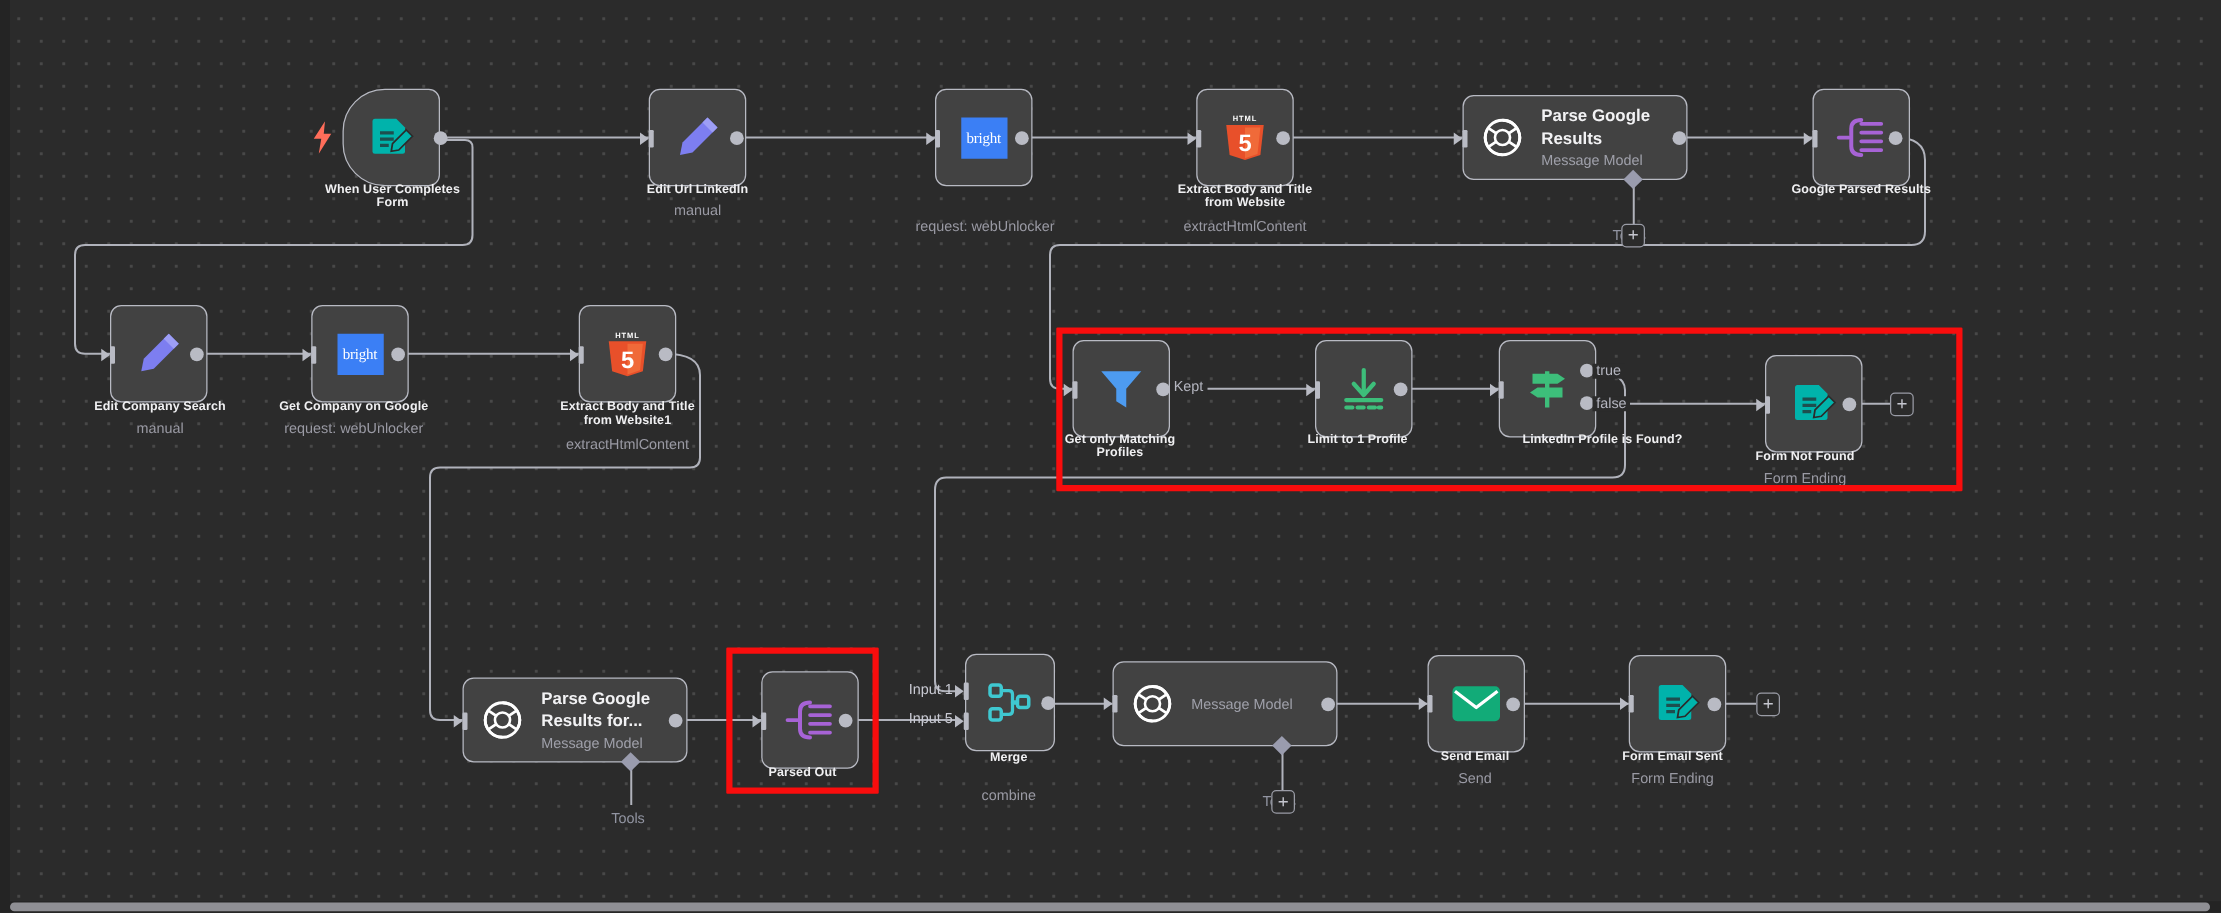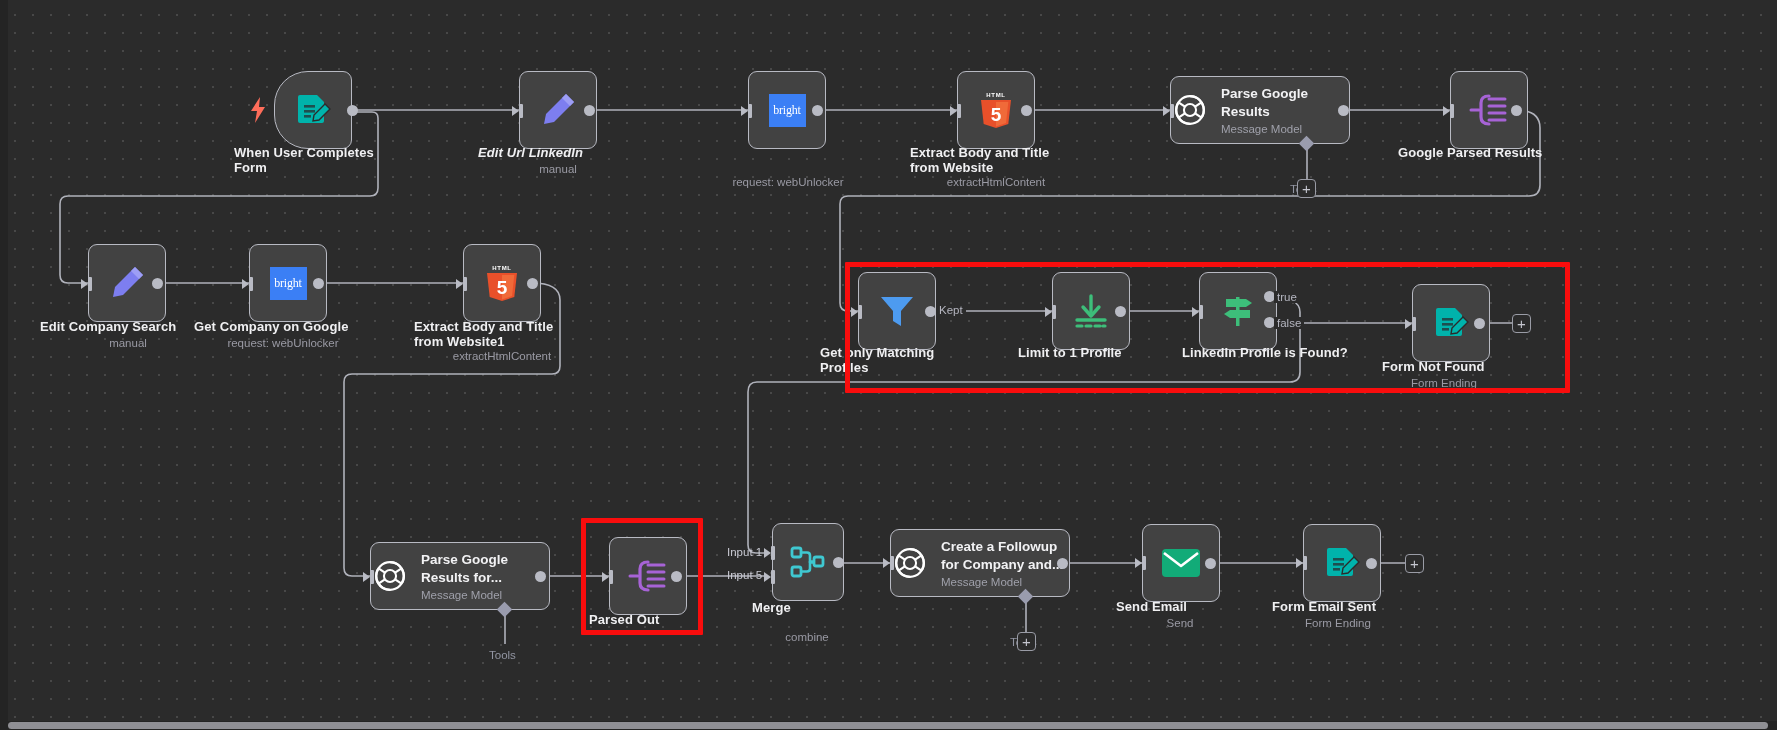--- a/index.html
+++ b/index.html
@@ -43,30 +43,30 @@
     position: absolute;
     background: #424242;
     border: 1.4px solid #b8bac3;
     border-radius: 9px;
     z-index: 10;
     display: flex; align-items: center; justify-content: center;
   }
   .node.square { width: 78px; height: 78px; }
   .node.wide {
     width: 180px; height: 68px;
-    justify-content: flex-start; padding-left: 0; gap: 12px;
+    justify-content: flex-start; padding-left: 12px; gap: 12px;
   }
   .node .icon { display: flex; align-items: center; justify-content: center; }
 
   .node-label {
     position: absolute;
     z-index: 12;
-    text-align: left;
+    text-align: center;
     color: #f0f0f2;
-    font-size: 13px;
+    font-size: 10px;
     font-weight: bold;
     line-height: 1.12;
     white-space: pre-line;
     letter-spacing: .1px;
   }
   .node-sub {
     position: absolute;
     z-index: 12;
     text-align: center;
     color: #9a9aa4;
@@ -215,21 +215,21 @@
   <div class="port-in" style="left:512px; top:104px;"></div>
   <div class="node square" style="left:519px; top:71px;">
     <span class="icon">
       <svg width="38" height="38" viewBox="0 0 38 38">
         <path d="M27 3 l8 8 l-20 20 l-10 2 l2 -10 z" fill="#7d7ef0"></path>
         <path d="M27 3 l8 8 l-4 4 l-8 -8 z" fill="#9d9ef5"></path>
       </svg>
     </span>
   </div>
   <div class="port-out" style="left:584px; top:105px;"></div>
-  <div class="node-label" style="left:478px; top:146px; width:160px;font-style:italic;">Edit Url LinkedIn</div>
+  <div class="node-label" style="left:478px; top:146px; width:160px;">Edit Url LinkedIn</div>
   <div class="node-sub" style="left:478px; top:163px; width:160px;">manual</div>
 
   <div class="port-in" style="left:741px; top:104px;"></div>
   <div class="node square" style="left:748px; top:71px;">
     <span class="icon ico-bright">bright</span>
   </div>
   <div class="port-out" style="left:812px; top:105px;"></div>
   <div class="node-sub" style="left:700px; top:176px; width:176px;">request: webUnlocker</div>
 
   <div class="port-in" style="left:950px; top:104px;"></div>
@@ -438,22 +438,20 @@
   <div class="node wide" style="left:890px; top:529px;">
     <span class="icon">
       <svg width="38" height="38" viewBox="0 0 44 44">
         <circle cx="22" cy="22" r="16" fill="none" stroke="#ffffff" stroke-width="2.6"></circle>
         <path d="M22 6 a16 16 0 0 1 13.8 24 M22 38 a16 16 0 0 1 -13.8 -24" fill="none" stroke="#ffffff" stroke-width="2.6"></path>
         <path d="M10 14 L34 30 M34 14 L10 30" stroke="#ffffff" stroke-width="2.6" fill="none" stroke-linecap="round"></path>
         <circle cx="22" cy="22" r="7" fill="#424242" stroke="#ffffff" stroke-width="2.4"></circle>
       </svg>
     </span>
     <span>
-      <span class="wide-title">Create a Followup
-for Company and...</span>
       <div class="wide-sub">Message Model</div>
     </span>
   </div>
   <div class="port-out" style="left:1057px; top:558px;"></div>
   <div class="tools-diamond" style="left:1020px; top:591px;"></div>
   <div class="tools-label" style="left:1010px; top:603px;">Tools</div>
   <div class="plus-btn" style="left:1017px; top:632px;">+</div>
 
   <div class="port-in" style="left:1135px; top:556px;"></div>
   <div class="node square" style="left:1142px; top:524px;">

